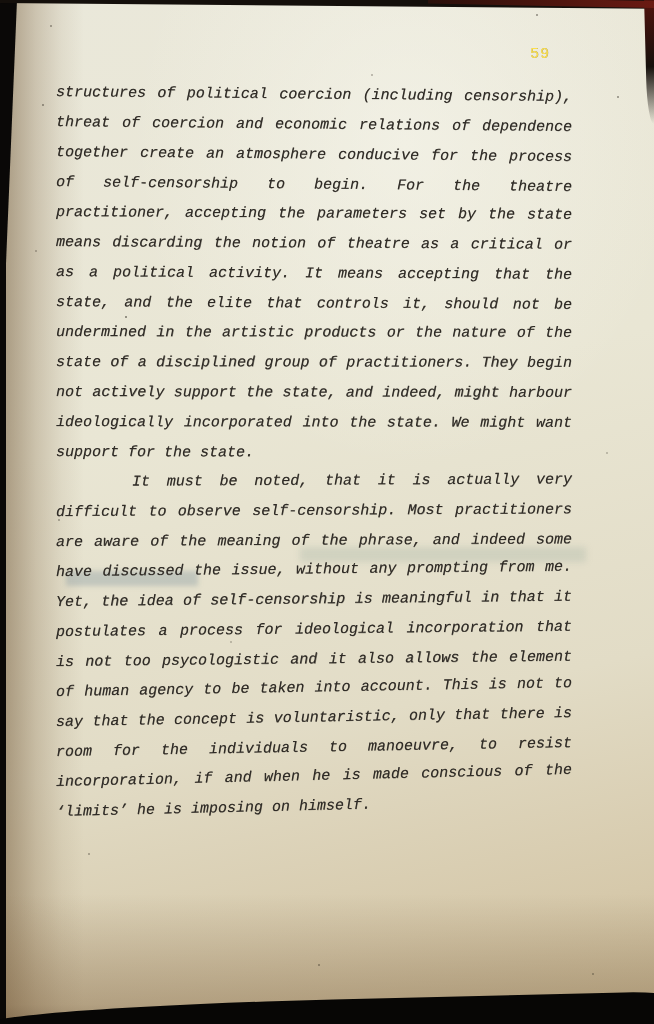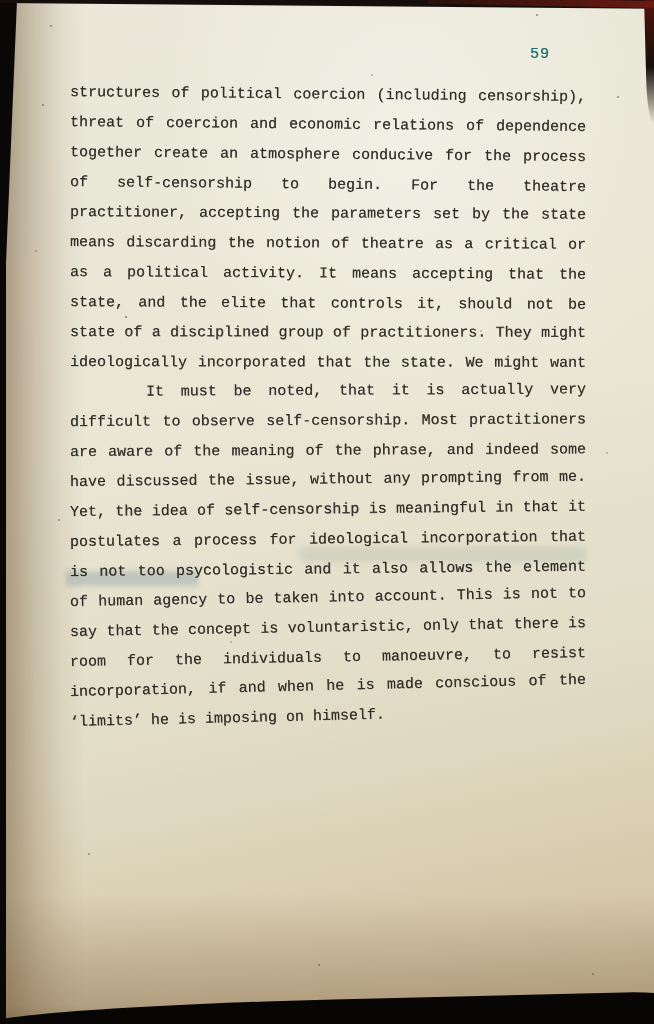--- a/index.html
+++ b/index.html
@@ -50,24 +50,24 @@
       50px 25px 0 rgba(45,40,32,.45), 42px 104px 0 rgba(45,40,32,.5),
       125px 316px 0 rgba(45,40,32,.6), 58px 519px 0 rgba(45,40,32,.4),
       536px 14px 0 rgba(45,40,32,.5), 371px 74px 0 rgba(45,40,32,.35),
       617px 96px 0 rgba(45,40,32,.5), 318px 964px 0 rgba(45,40,32,.45),
       592px 973px 0 rgba(45,40,32,.4), 88px 853px 0 rgba(45,40,32,.4),
       35px 250px 0 rgba(45,40,32,.35), 480px 330px 0 rgba(45,40,32,.3),
       230px 641px 0 rgba(45,40,32,.3), 606px 452px 0 rgba(45,40,32,.3);}
   
   .pagenum{
     position:absolute;left:530px;top:46px;z-index:4;
-    font-size:15px;color:#0f766e;letter-spacing:1px;
+    font-size:15px;color:#fde047;letter-spacing:1px;
     text-shadow:0.3px 0.3px 0.5px rgba(47,43,38,0.55);
   }
-  .textblock{position:absolute;left:70px;top:78px;width:516px;z-index:4;}
+  .textblock{position:absolute;left:56px;top:78px;width:516px;z-index:4;font-style:italic;}
   .line{
     box-sizing:border-box;width:100%;height:30px;line-height:30px;
     font-size:15px;color:#2f2b26;white-space:pre-wrap;
     text-shadow:0.3px 0.3px 0.5px rgba(47,43,38,0.55);
     transform-origin:left center;
   }
   .j{text-align:justify;text-align-last:justify;}
   .indent{padding-left:76px;}
   
   .p1 .line:nth-child(-n+4){transform:rotate(.55deg);}
@@ -95,22 +95,25 @@
   <div class="textblock">
     <div class="para p1">
       <div class="line j">structures of political coercion (including censorship),</div>
       <div class="line j">threat of coercion and economic relations of dependence</div>
       <div class="line j">together create an atmosphere conducive for the process</div>
       <div class="line j">of self-censorship to begin. For the theatre</div>
       <div class="line j">practitioner, accepting the parameters set by the state</div>
       <div class="line j">means discarding the notion of theatre as a critical or</div>
       <div class="line j">as a political activity. It means accepting that the</div>
       <div class="line j">state, and the elite that controls it, should not be</div>
-      <div class="line j">state of a disciplined group of practitioners. They might</div>
-      <div class="line j">ideologically incorporated that the state. We might want</div>
+      <div class="line j">undermined in the artistic products or the nature of the</div>
+      <div class="line j">state of a disciplined group of practitioners. They begin</div>
+      <div class="line j">not actively support the state, and indeed, might harbour</div>
+      <div class="line j">ideologically incorporated into the state. We might want</div>
+      <div class="line">support for the state.</div>
     </div>
     <div class="para p2">
       <div class="line j indent">It must be noted, that it is actually very</div>
       <div class="line j">difficult to observe self-censorship. Most practitioners</div>
       <div class="line j">are aware of the meaning of the phrase, and indeed some</div>
       <div class="line j">have discussed the issue, without any prompting from me.</div>
       <div class="line j">Yet, the idea of self-censorship is meaningful in that it</div>
       <div class="line j">postulates a process for ideological incorporation that</div>
       <div class="line j">is not too psycologistic and it also allows the element</div>
       <div class="line j">of human agency to be taken into account. This is not to</div>

